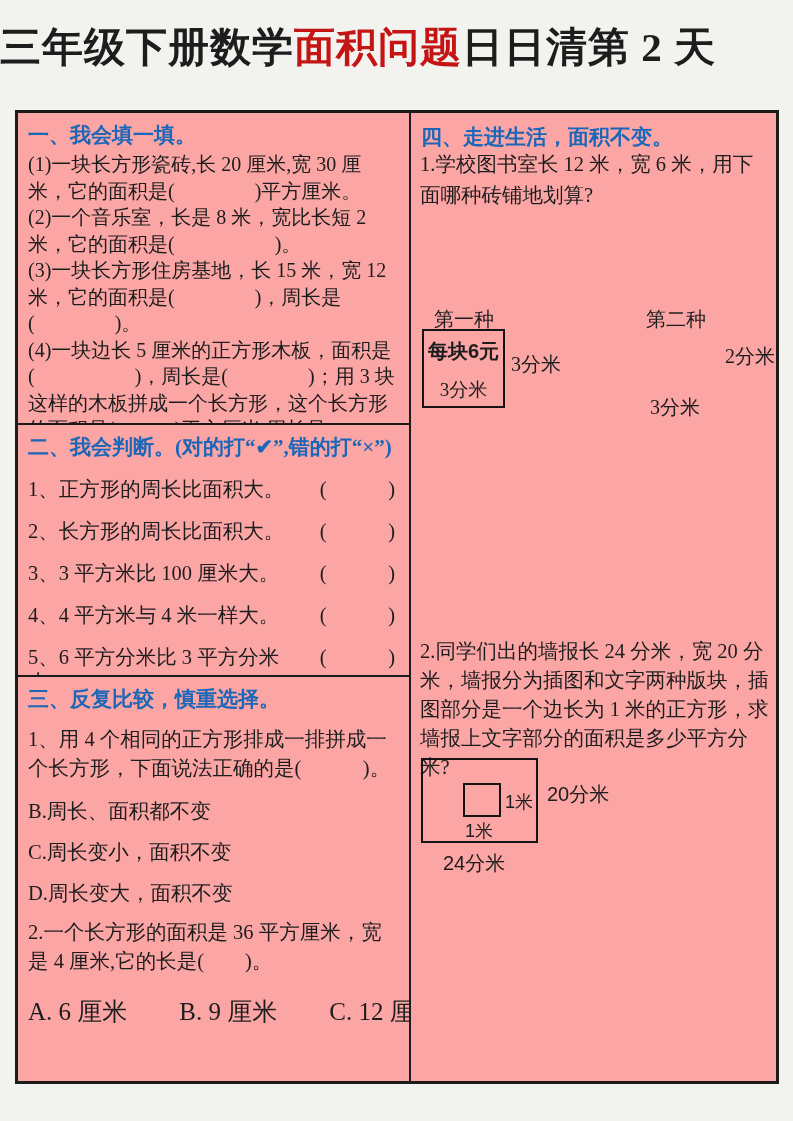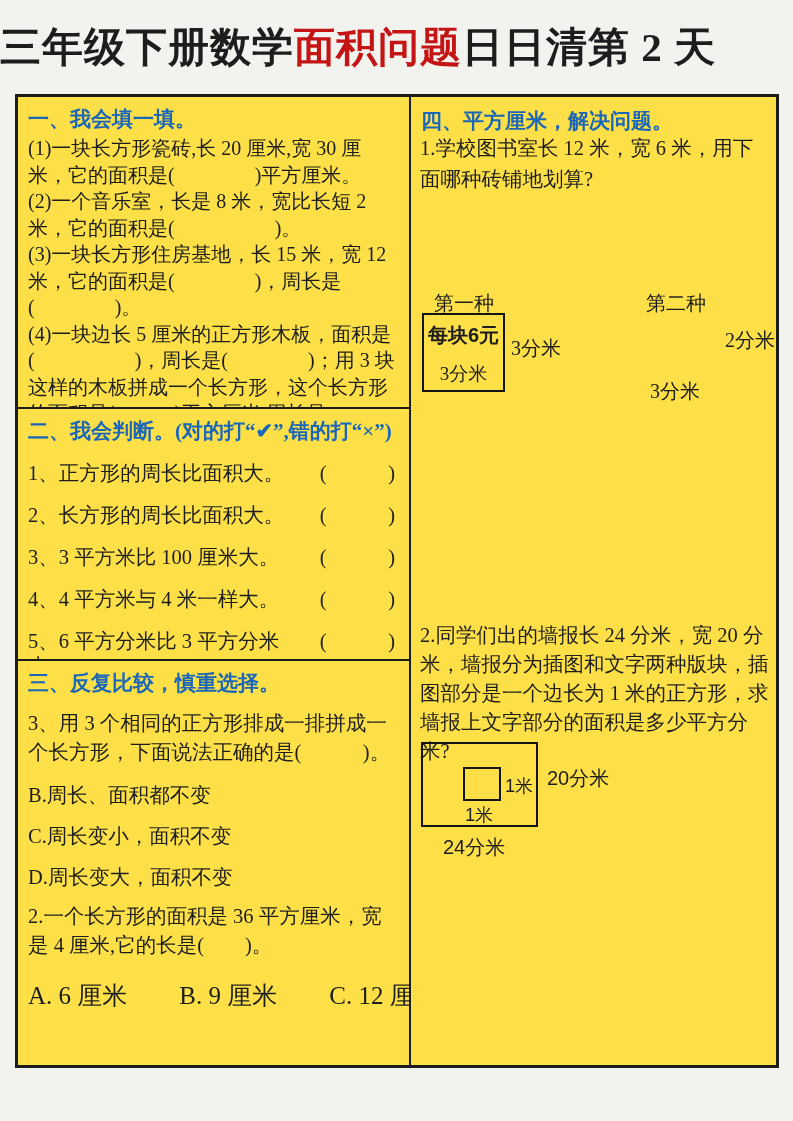--- a/index.html
+++ b/index.html
@@ -11,25 +11,25 @@
     overflow:hidden;
   }
   .page-title {
     position:absolute; top:20px; left:0; width:100%;
     font-size:41px; font-weight:700;
     letter-spacing:1px; white-space:nowrap;
   }
   .page-title .hl { color:#c41414; }
 
   .worksheet {
-    position:absolute; left:15px; top:94px;
+    position:absolute; left:15px; top:110px;
     width:758px; height:968px;
     border:3px solid #1b1b1b;
     display:flex; box-sizing:content-box;
-    background:#fde047;
+    background:#fca5a5;
   }
   .col-left {
     width:393px; flex:none;
     border-right:2px solid #1b1b1b;
     display:flex; flex-direction:column; box-sizing:border-box;
   }
   .col-right { flex:1; position:relative; }
 
   .cell { padding:6px 10px 0 10px; box-sizing:border-box; overflow:hidden; }
   .row-fill   { height:312px; border-bottom:2px solid #1b1b1b; }
@@ -112,35 +112,35 @@
         <span class="bracket">(　　　)</span>
       </div>
       <div class="judge-item">
         <span>5、6 平方分米比 3 平方分米大。</span>
         <span class="bracket">(　　　)</span>
       </div>
     </div>
 
     <div class="cell row-choice">
       <div class="sec-heading">三、反复比较，慎重选择。</div>
-      <div class="choice-q">3、用 3 个相同的正方形排成一排拼成一个长方形，下面说法正确的是(　　　)。</div>
+      <div class="choice-q">1、用 4 个相同的正方形排成一排拼成一个长方形，下面说法正确的是(　　　)。</div>
       <div class="choice-opt">B.周长、面积都不变</div>
       <div class="choice-opt">C.周长变小，面积不变</div>
       <div class="choice-opt">D.周长变大，面积不变</div>
       <div class="choice-q">2.一个长方形的面积是 36 平方厘米，宽是 4 厘米,它的长是(　　)。</div>
       <div class="choice-opts-row">
         <span class="opt2">A. 6 厘米</span>
         <span class="opt2">B. 9 厘米</span>
         <span class="opt2">C. 12 厘米</span>
       </div>
     </div>
   </div>
 
   <div class="col-right">
-    <div class="sec-heading s4-heading">四、平方厘米，解决问题。</div>
+    <div class="sec-heading s4-heading">四、走进生活，面积不变。</div>
     <div class="s4-q1">1.学校图书室长 12 米，宽 6 米，用下面哪种砖铺地划算?</div>
 
     <div class="diagram-bricks">
 
       <div class="brick-label" style="left:23px; top:0px;">第一种</div>
       <div class="brick-box" style="left:11px; top:23px; width:83px; height:79px;">
         <div class="brick-price">每块6元</div>
         <div class="brick-inner-bottom">3分米</div>
       </div>
       <div class="dim-label" style="left:100px; top:45px;">3分米</div>

